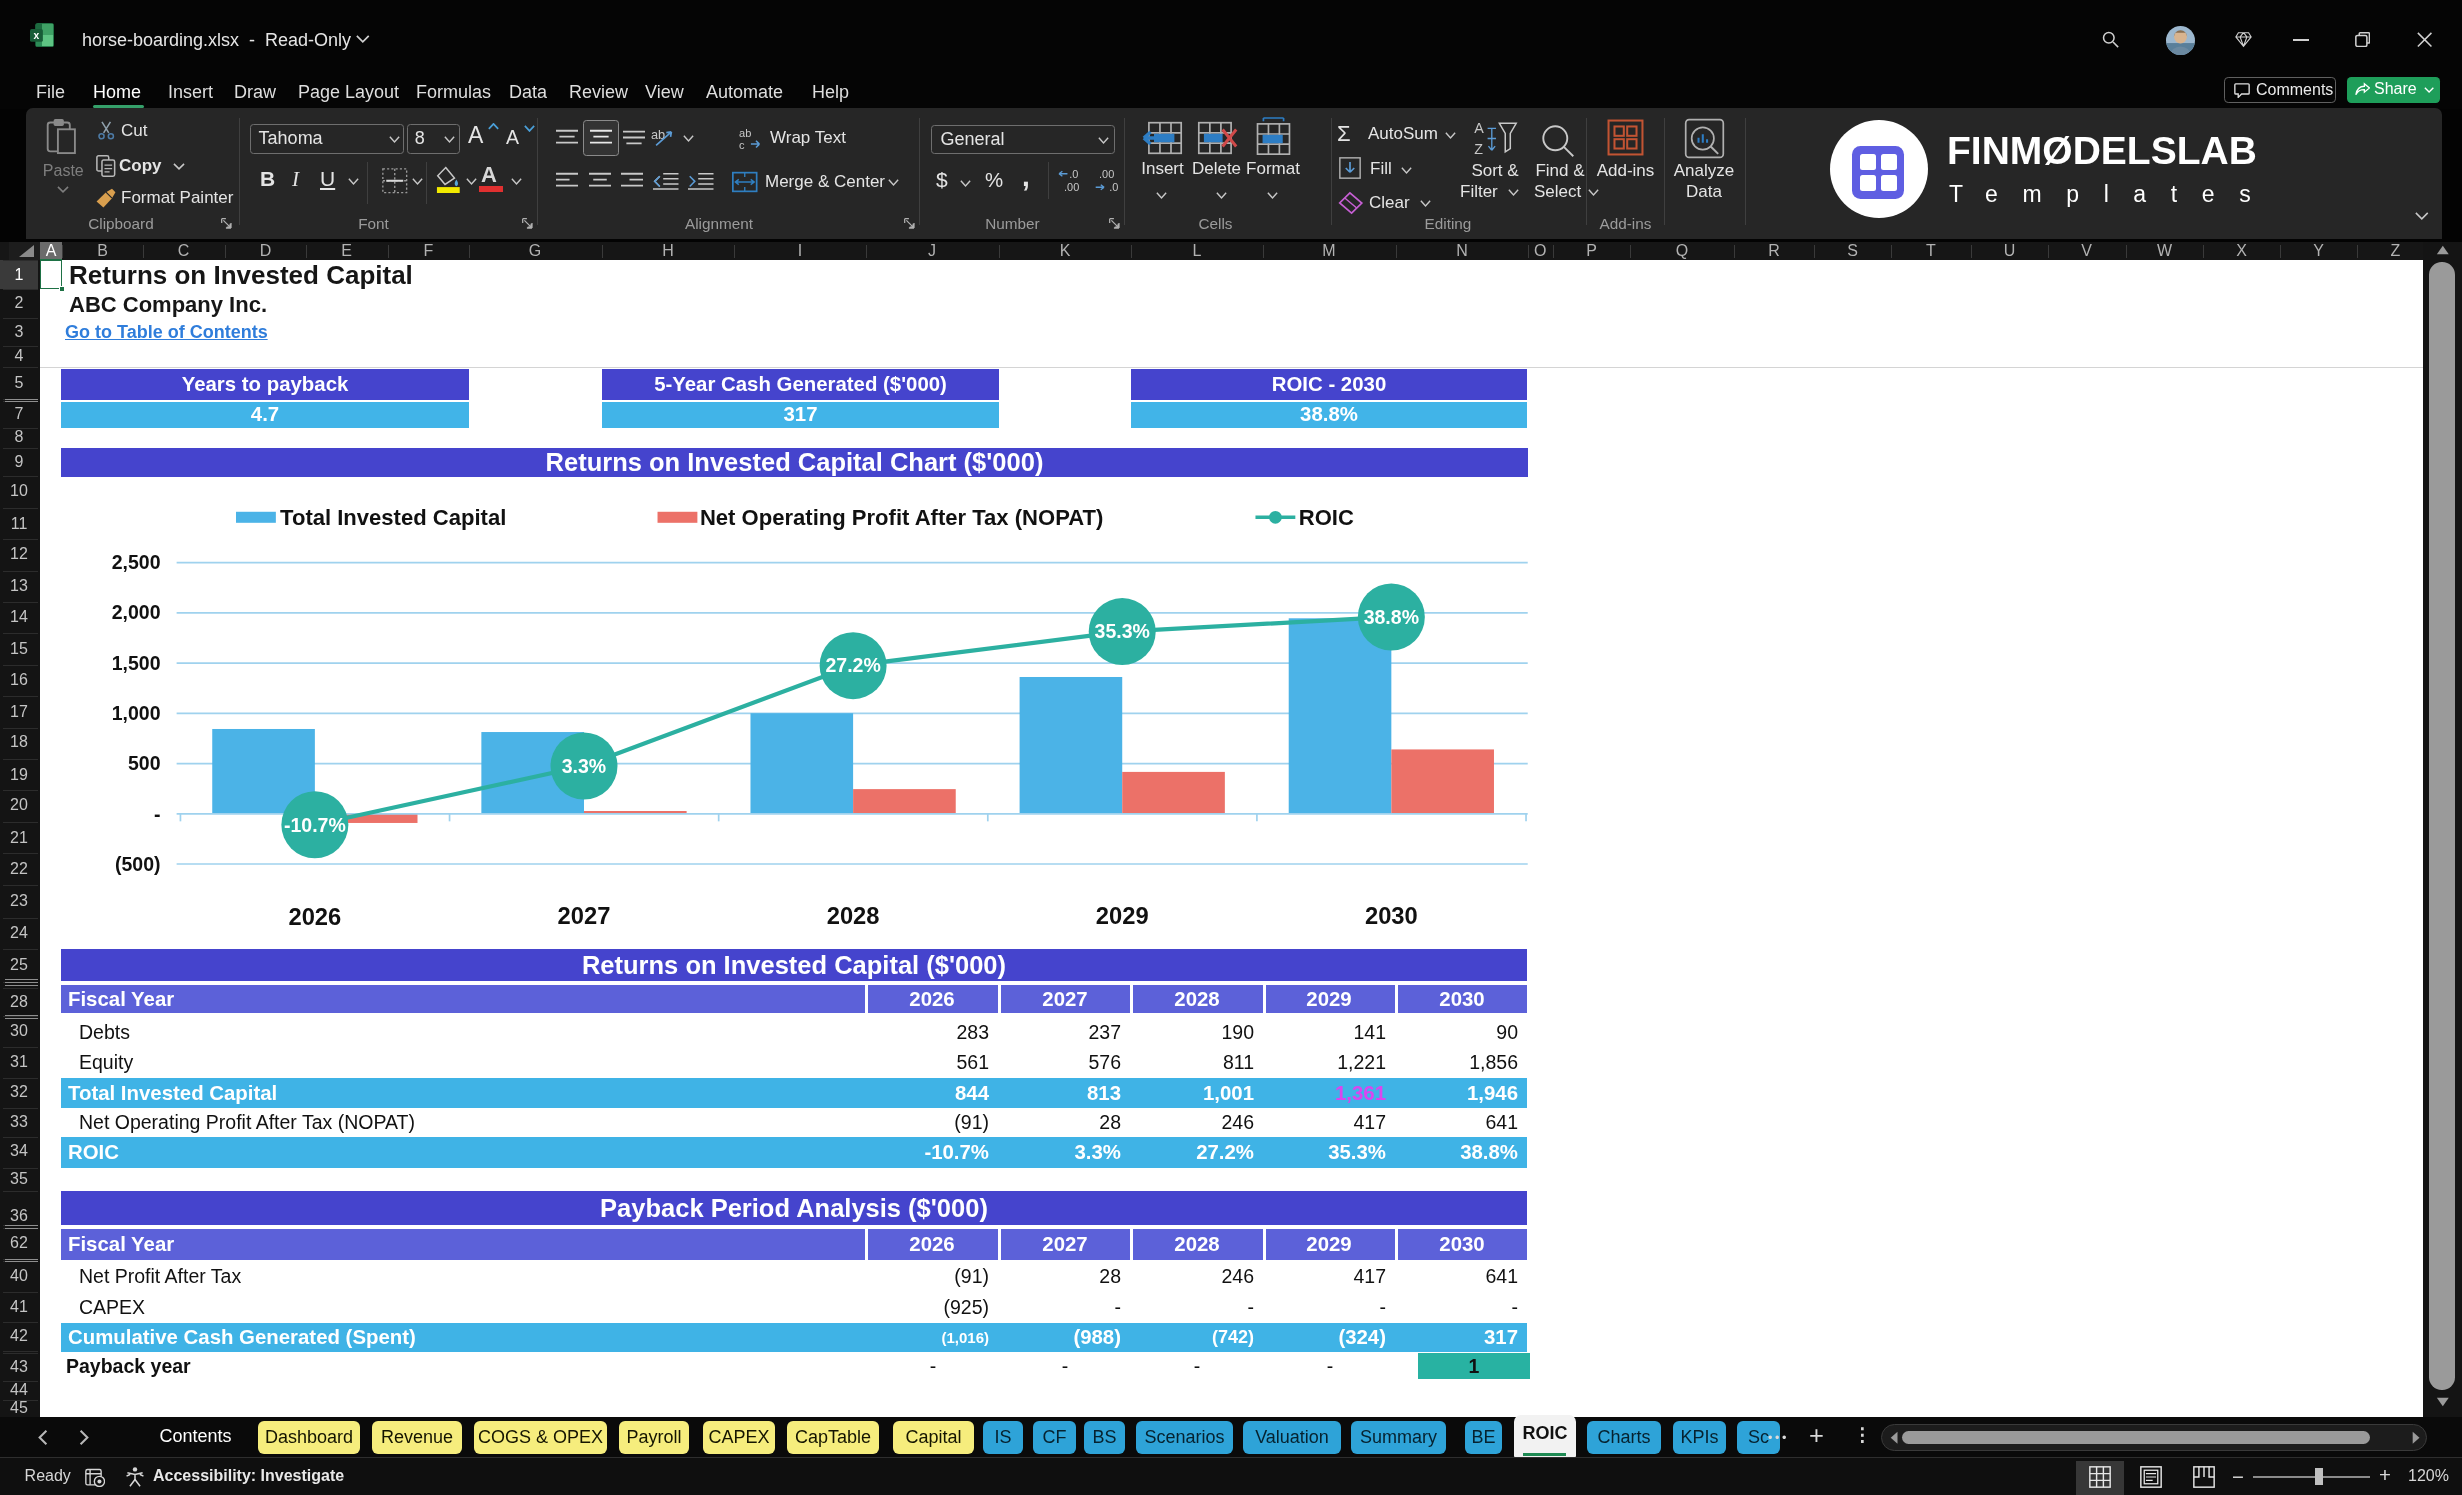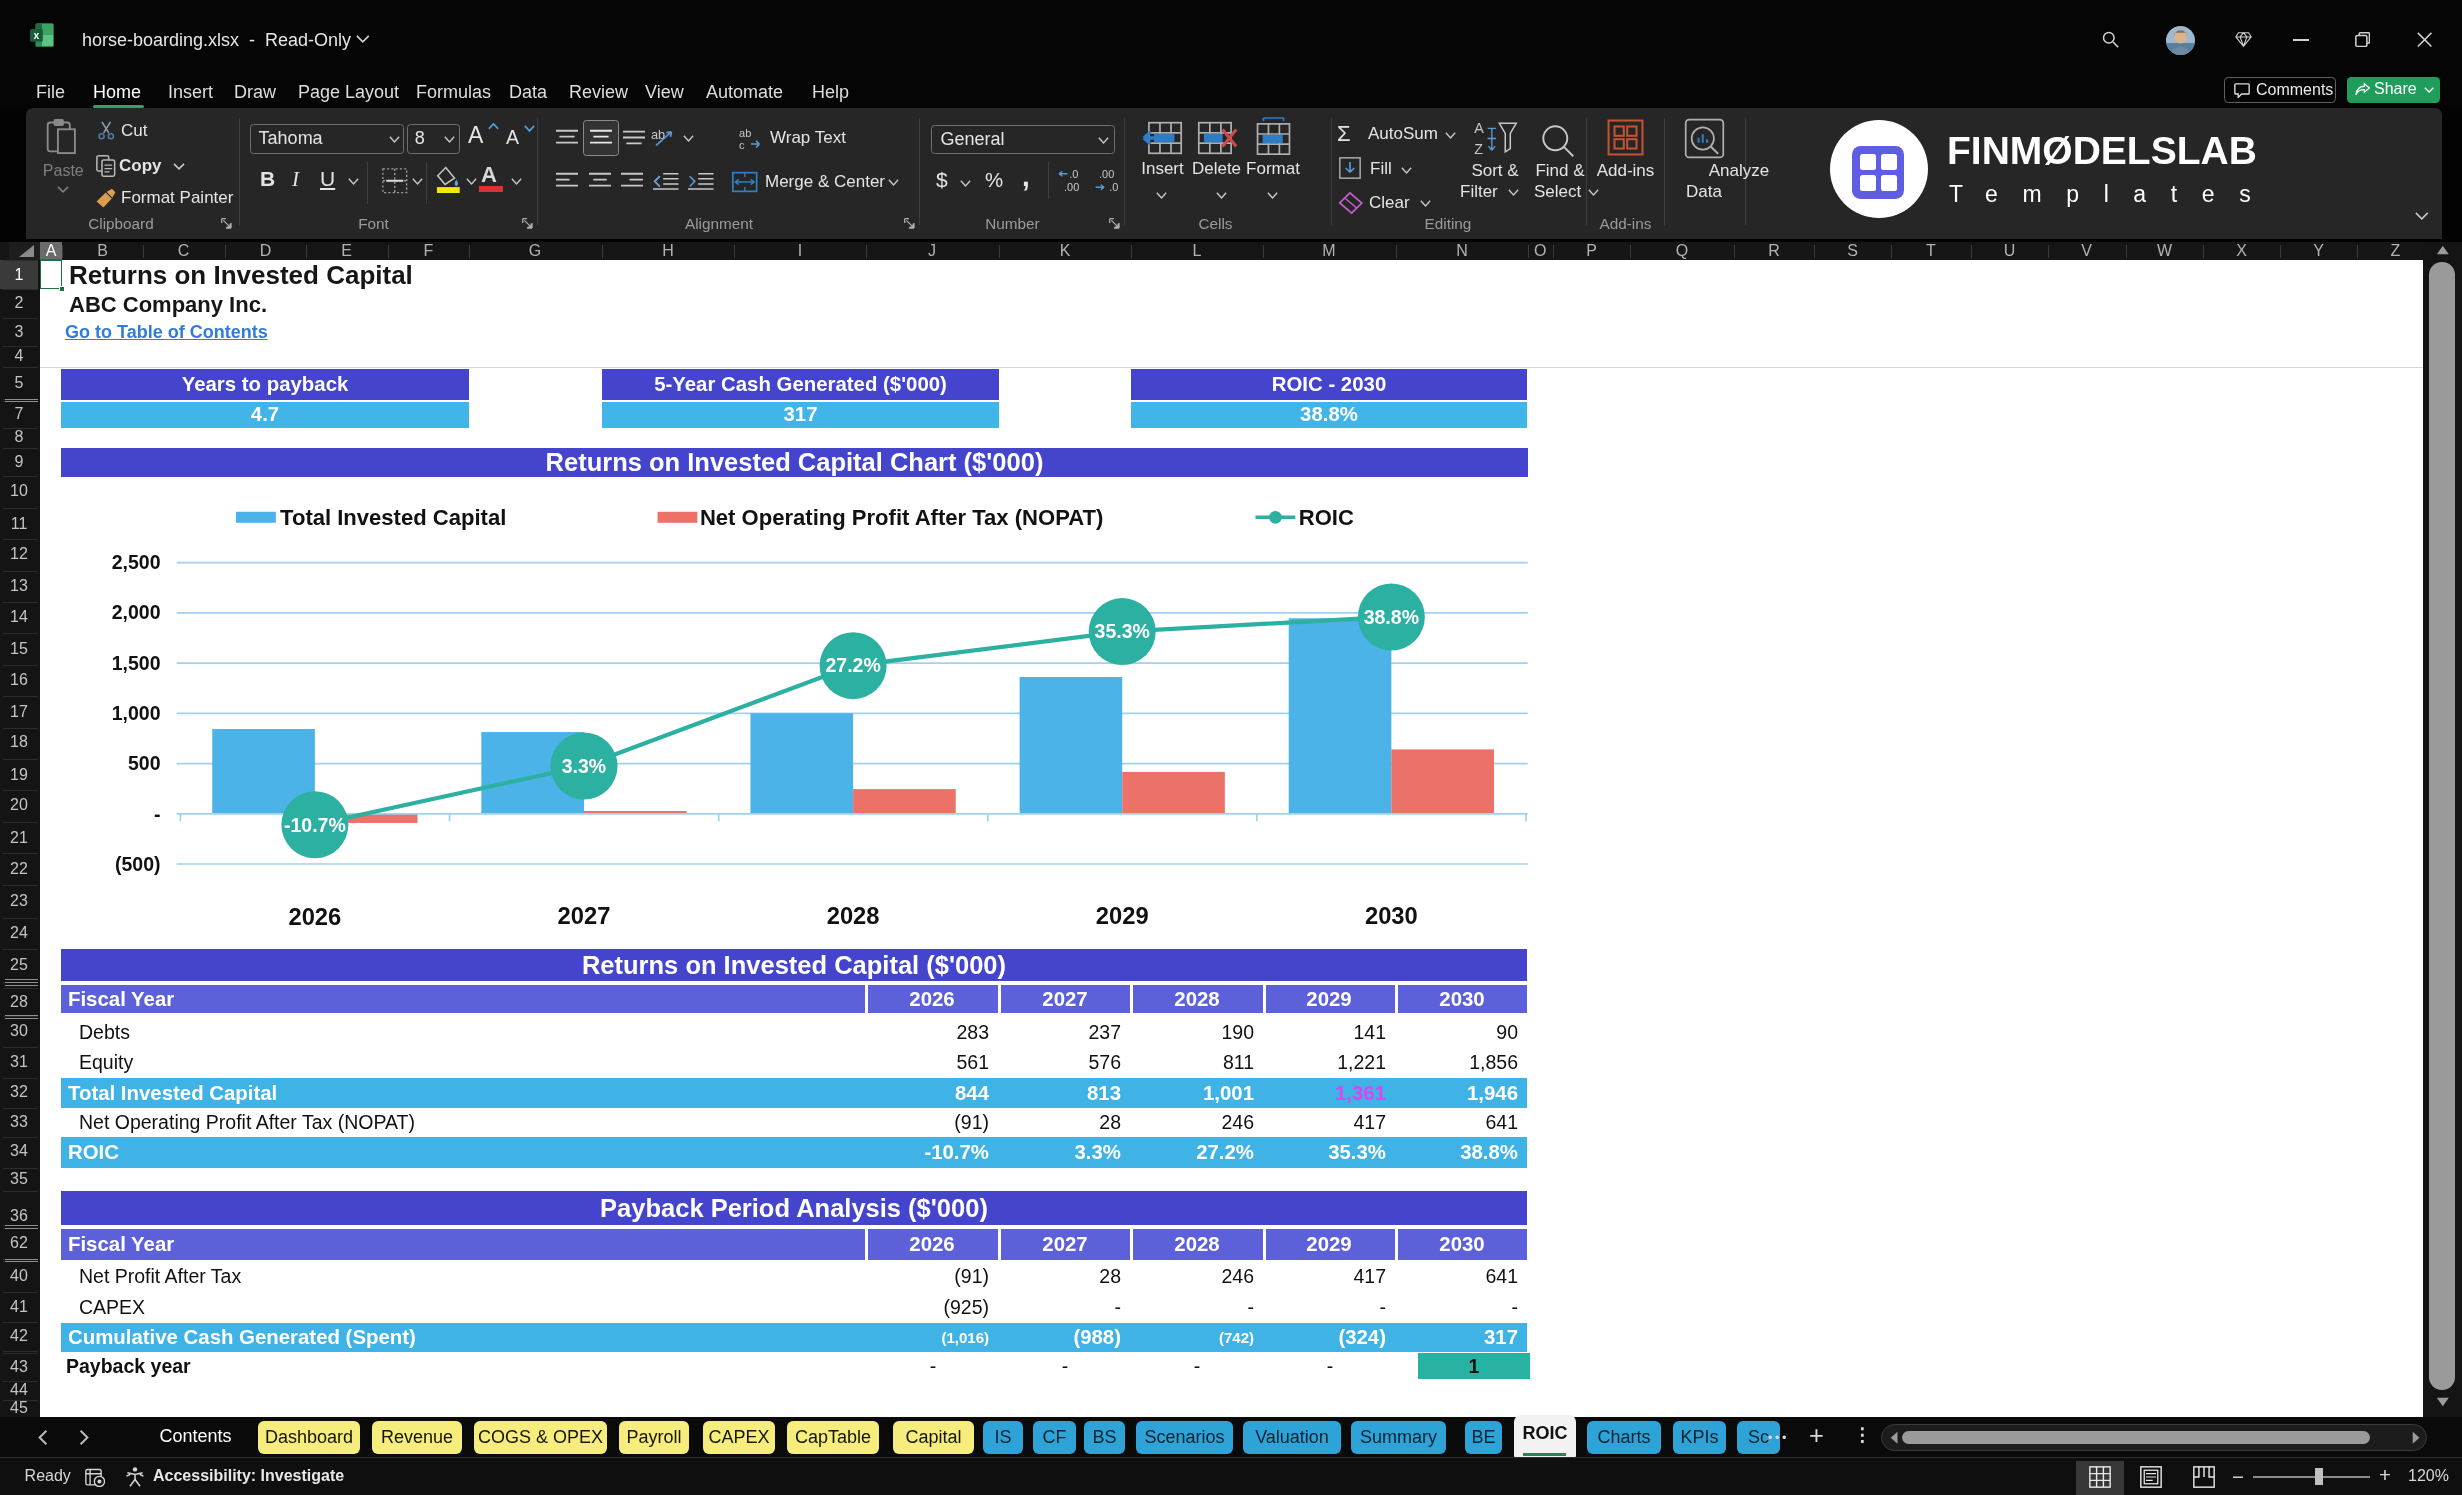--- a/index.html
+++ b/index.html
@@ -356,21 +356,21 @@
     </svg>
     <div class="abs" style="left:1570px;top:53px;width:59px;text-align:center;font-size:17px;">Add-ins</div>
     <div class="abs" style="left:1570px;top:107px;width:59px;text-align:center;font-size:15.3px;color:#9b9b9b;">Add-ins</div>
 
     <svg class="abs" style="left:1658px;top:10.2px;" width="41" height="41" viewBox="0 0 48 48">
       <rect x="2" y="2" width="44" height="44" rx="4" stroke="#b0b0b0" stroke-width="2" fill="none"></rect>
       <circle cx="22" cy="24" r="13" stroke="#b0b0b0" stroke-width="2" fill="none"></circle>
       <path d="M31 33 L40 42" stroke="#b0b0b0" stroke-width="2.4"></path>
       <path d="M17 29 v-6 M22 29 v-10 M27 29 v-4" stroke="#2d7dc4" stroke-width="2.4"></path>
     </svg>
-    <div class="abs" style="left:1646px;top:53px;width:64px;text-align:center;font-size:17px;margin-left:35px;">Analyze</div>
+    <div class="abs" style="left:1646px;top:53px;width:64px;text-align:center;font-size:17px;">Analyze</div>
     <div class="abs" style="left:1646px;top:74px;width:64px;text-align:center;font-size:17px;">Data</div>
 
     <div class="abs" style="left:1804px;top:12px;width:98px;height:98px;border-radius:50%;background:#ffffff;"></div>
     <div class="abs" style="left:1826px;top:38px;width:52px;height:53px;border-radius:8.5px;background:#5f5ee2;"></div>
     <div class="abs" style="left:1834px;top:46px;width:16px;height:16px;border-radius:2.5px;background:#ffffff;"></div>
     <div class="abs" style="left:1855px;top:46px;width:16px;height:16px;border-radius:2.5px;background:#ffffff;"></div>
     <div class="abs" style="left:1834px;top:67px;width:16px;height:16px;border-radius:2.5px;background:#ffffff;"></div>
     <div class="abs" style="left:1855px;top:67px;width:16px;height:16px;border-radius:2.5px;background:#ffffff;"></div>
     <div class="abs" style="left:1921px;top:21px;font-size:39px;font-weight:bold;color:#ffffff;letter-spacing:0px;">FINMØDELSLAB</div>
     <div class="abs" style="left:1923px;top:73px;font-size:23px;color:#ffffff;letter-spacing:24.6px;">Templates</div>
@@ -701,21 +701,21 @@
   <div class="abs" style="left:79px;top:1295px;height:25.5px;line-height:25.5px;font-size:19.5px;font-weight:normal;color:#111;">CAPEX</div>
   <div class="abs" style="left:857px;top:1295px;width:132px;height:25.5px;line-height:25.5px;font-size:19.5px;font-weight:normal;color:#111;text-align:right;">(925)</div>
   <div class="abs" style="left:989px;top:1295px;width:132px;height:25.5px;line-height:25.5px;font-size:19.5px;font-weight:normal;color:#111;text-align:right;">-</div>
   <div class="abs" style="left:1122px;top:1295px;width:132px;height:25.5px;line-height:25.5px;font-size:19.5px;font-weight:normal;color:#111;text-align:right;">-</div>
   <div class="abs" style="left:1254px;top:1295px;width:132px;height:25.5px;line-height:25.5px;font-size:19.5px;font-weight:normal;color:#111;text-align:right;">-</div>
   <div class="abs" style="left:1386px;top:1295px;width:132px;height:25.5px;line-height:25.5px;font-size:19.5px;font-weight:normal;color:#111;text-align:right;">-</div>
   <div class="abs" style="left:61px;top:1323px;width:1466px;height:29px;background:#3fb3e6;"></div>
   <div class="abs" style="left:68px;top:1323px;height:29px;line-height:29px;color:#fff;font-weight:bold;font-size:20.4px;">Cumulative Cash Generated (Spent)</div>
   <div class="abs" style="left:857px;top:1323px;width:132px;height:29px;line-height:29px;font-size:15px;font-weight:bold;color:#fff;text-align:right;">(1,016)</div>
   <div class="abs" style="left:989px;top:1323px;width:132px;height:29px;line-height:29px;font-size:20.4px;font-weight:bold;color:#fff;text-align:right;">(988)</div>
-  <div class="abs" style="left:1122px;top:1323px;width:132px;height:36px;line-height:29px;font-size:15px;font-weight:bold;color:#fff;text-align:right;">(742)</div>
+  <div class="abs" style="left:1122px;top:1323px;width:132px;height:36px;line-height:29px;font-size:18px;font-weight:bold;color:#fff;text-align:right;">(742)</div>
   <div class="abs" style="left:1254px;top:1323px;width:132px;height:29px;line-height:29px;font-size:20.4px;font-weight:bold;color:#fff;text-align:right;">(324)</div>
   <div class="abs" style="left:1386px;top:1323px;width:132px;height:29px;line-height:29px;font-size:20.4px;font-weight:bold;color:#fff;text-align:right;">317</div>
   <div class="abs" style="left:66px;top:1354px;height:25.5px;line-height:25.5px;font-size:19.5px;font-weight:bold;color:#111;">Payback year</div>
   <div class="abs" style="left:916px;top:1354px;width:34px;height:25.5px;line-height:25.5px;font-size:19.5px;color:#111;text-align:center;">-</div>
   <div class="abs" style="left:1048px;top:1354px;width:34px;height:25.5px;line-height:25.5px;font-size:19.5px;color:#111;text-align:center;">-</div>
   <div class="abs" style="left:1180px;top:1354px;width:34px;height:25.5px;line-height:25.5px;font-size:19.5px;color:#111;text-align:center;">-</div>
   <div class="abs" style="left:1313px;top:1354px;width:34px;height:25.5px;line-height:25.5px;font-size:19.5px;color:#111;text-align:center;">-</div>
   <div class="abs" style="left:1418px;top:1353px;width:112px;height:26px;background:#28b2a2;"></div>
   <div class="abs" style="left:1418px;top:1354px;width:112px;height:25.5px;line-height:25.5px;font-size:19.5px;font-weight:bold;color:#111;text-align:center;">1</div>
 

